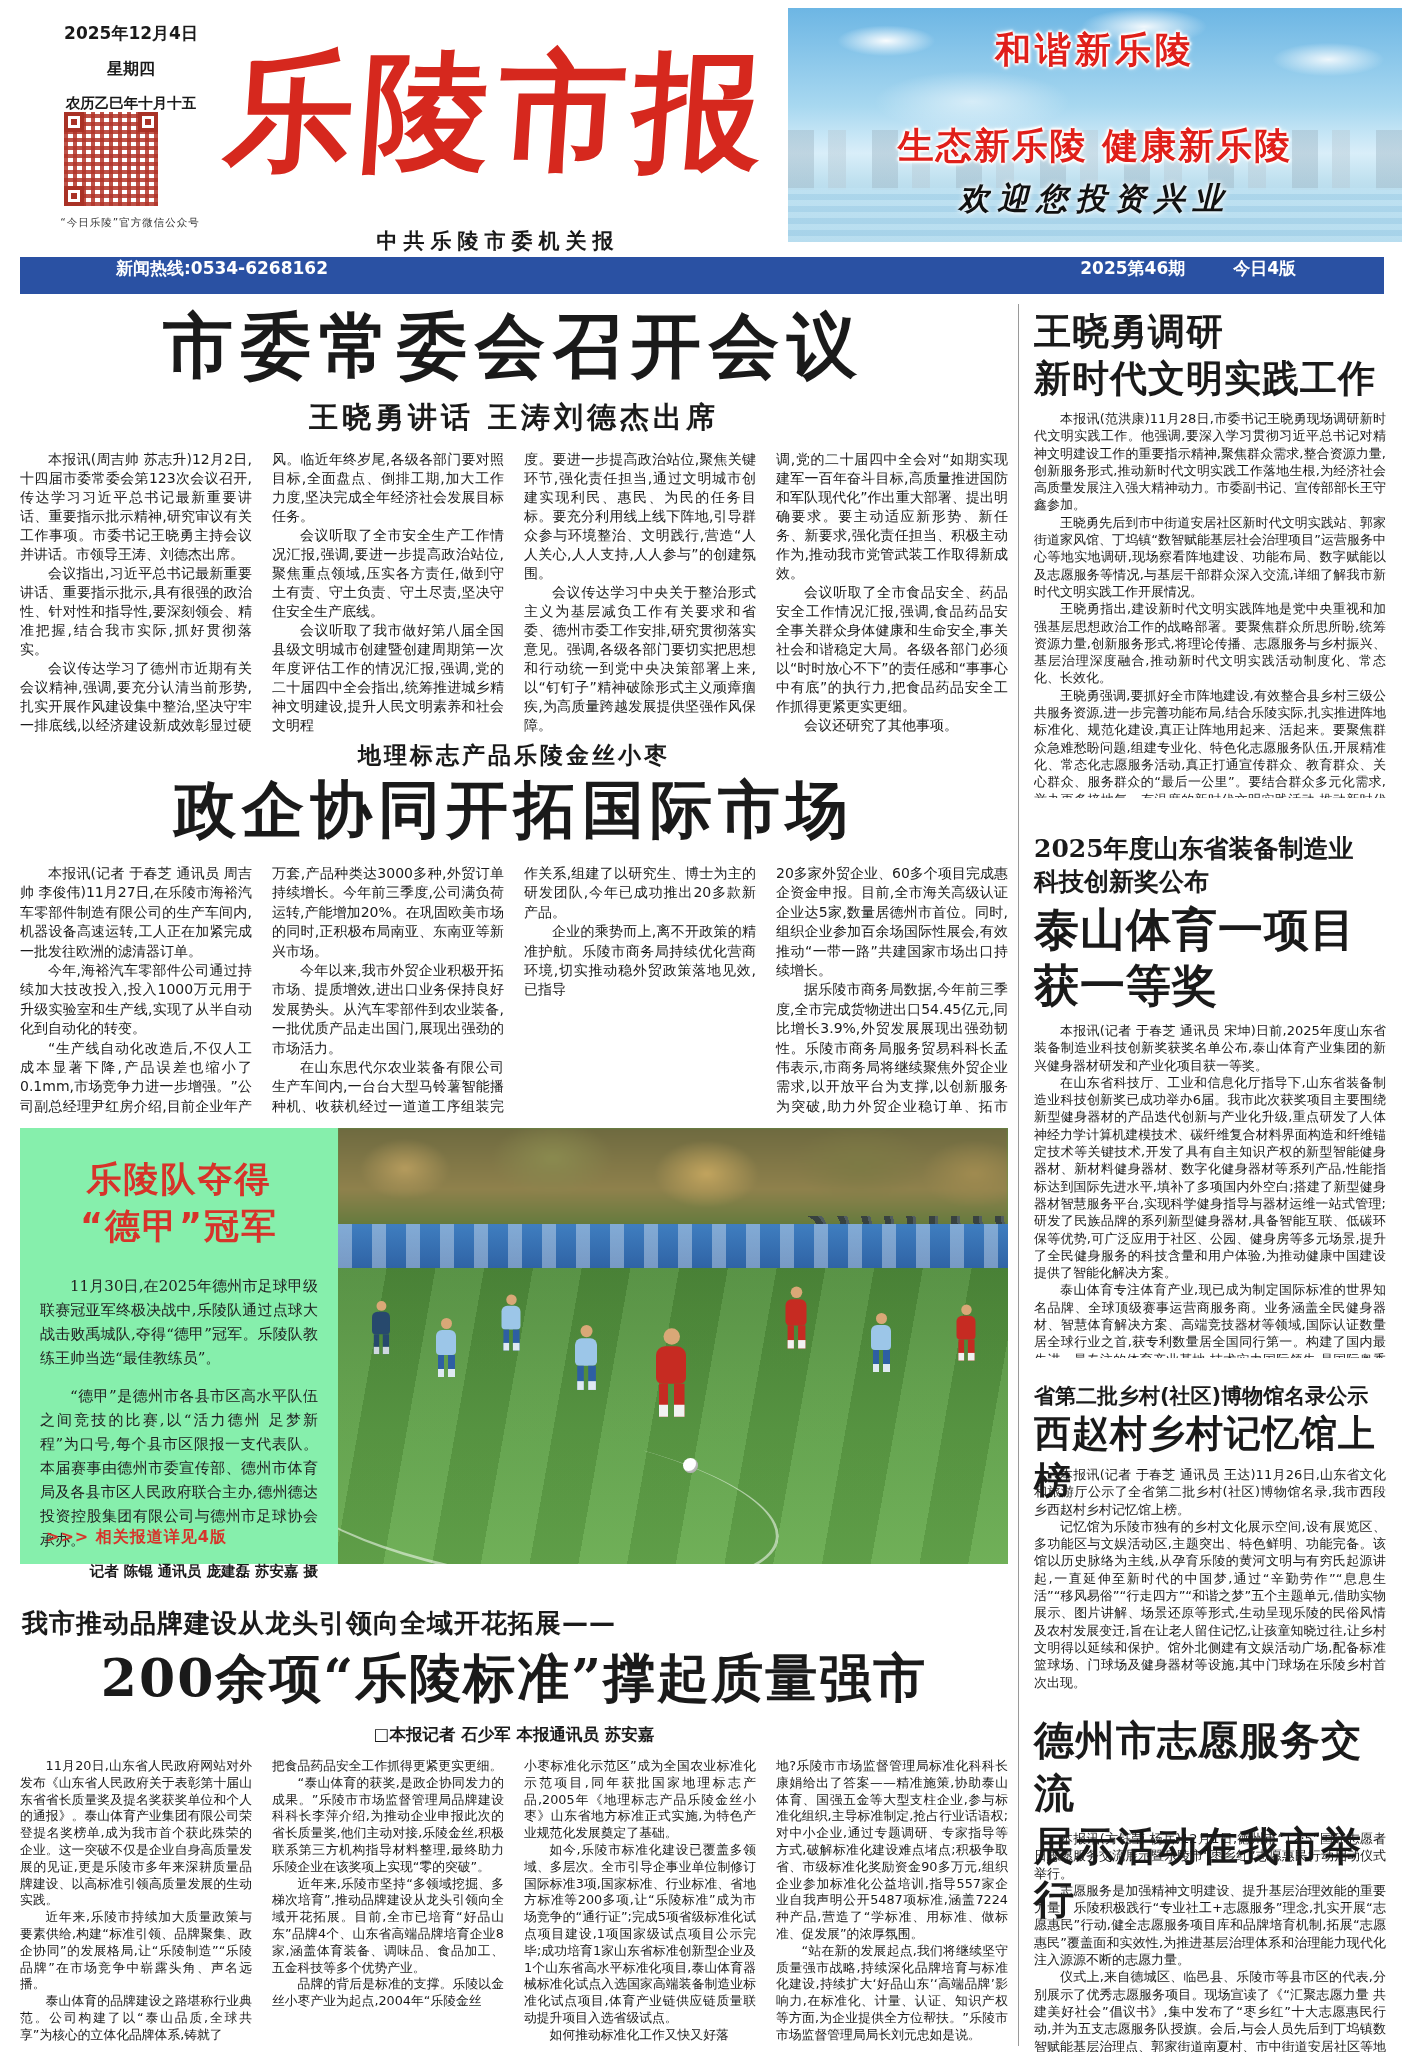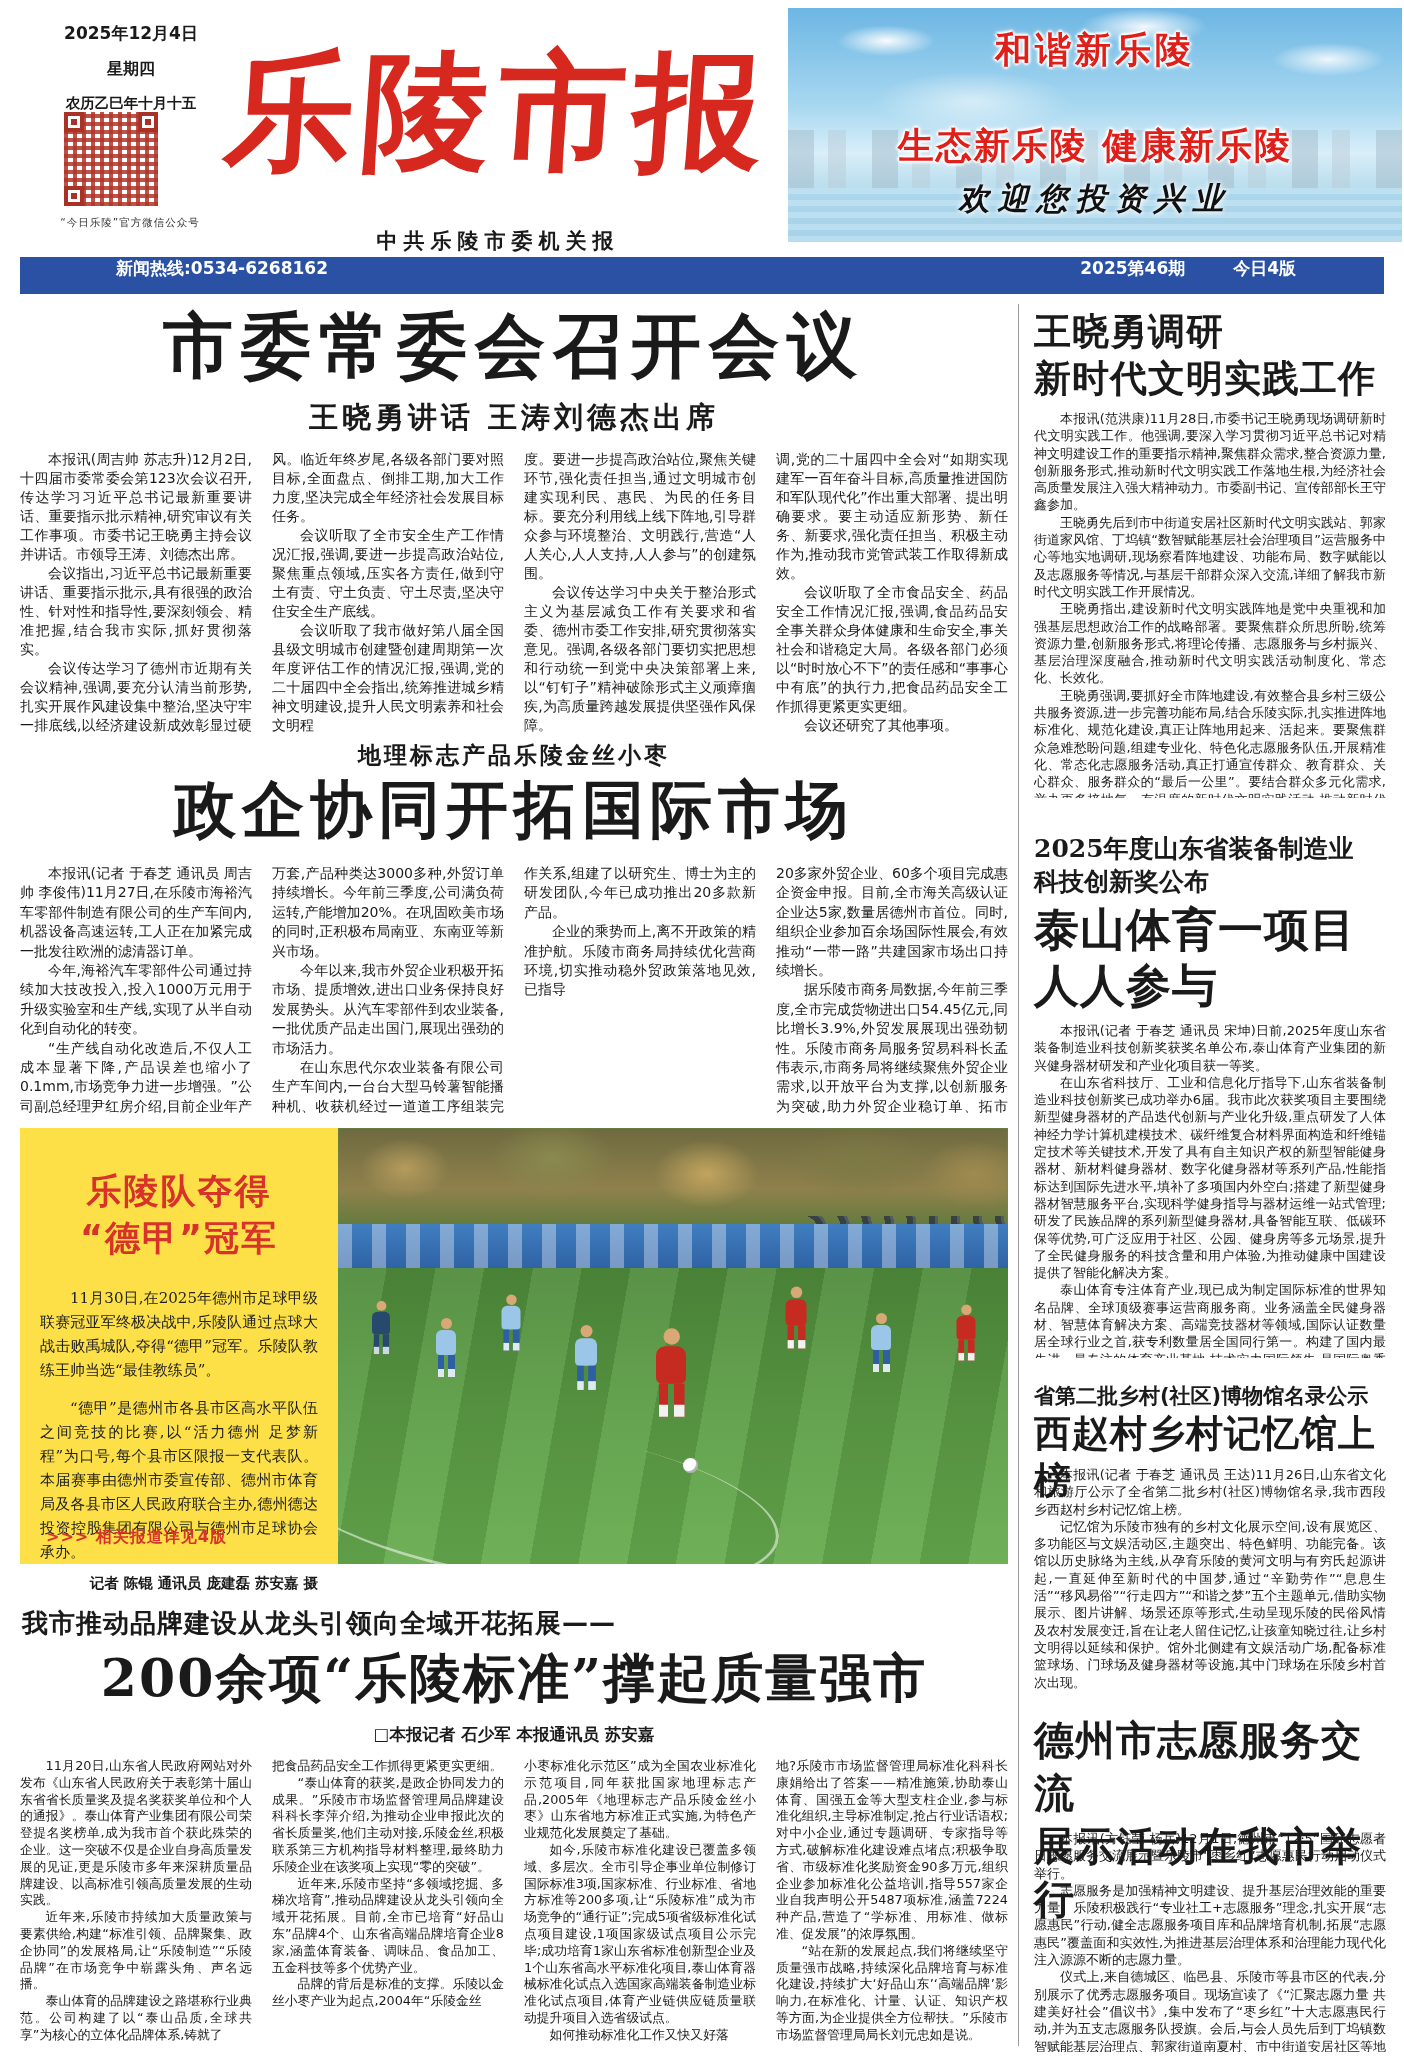--- a/index.html
+++ b/index.html
@@ -63,21 +63,21 @@
   .body-cols{position:absolute;left:20px;width:988px;display:flex;gap:20px;overflow:hidden;}
   .body-cols .col{width:232px;flex:0 0 232px;}
   #meeting-body{top:450px;height:284px;font-size:14px;line-height:19px;}
   .kicker-c{position:absolute;left:20px;width:988px;text-align:center;font-weight:700;}
   #trade-kicker{top:740px;font-size:23px;letter-spacing:3px;}
   #trade-headline{position:absolute;left:20px;top:768px;width:988px;text-align:center;
       font-size:62px;font-weight:900;letter-spacing:6px;white-space:nowrap;}
   #trade-body{top:864px;height:252px;font-size:14px;line-height:19.4px;}
 
   
-  .side-box{position:absolute;left:20px;top:1128px;width:318px;height:436px;background:#fde047;box-sizing:border-box;padding:40px 20px 0;}
+  .side-box{position:absolute;left:20px;top:1128px;width:318px;height:436px;background:#86efac;box-sizing:border-box;padding:28px 20px 0;}
   .side-title{color:#d7332a;font-weight:900;font-size:35px;text-align:center;line-height:47px;letter-spacing:2px;}
   .side-box p{font-family:"DejaVu Serif","Liberation Serif",serif;font-size:15px;line-height:24px;margin-top:14px;color:#222;}
   .side-box p:first-of-type{margin-top:24px;}
   .side-credit{margin-top:10px;text-align:right;font-size:14.5px;font-weight:700;}
   .side-more{position:absolute;left:26px;bottom:16px;color:#d7332a;font-weight:800;font-size:16px;letter-spacing:1px;}
 
   .photo{position:absolute;left:338px;top:1128px;width:670px;height:436px;overflow:hidden;background:#5c9a44;}
   .ph-trees{position:absolute;left:0;top:0;width:100%;height:102px;
       background:
         radial-gradient(60px 40px at 10% 40%,#b59b5d,transparent 75%),
@@ -343,21 +343,21 @@
     <p>王晓勇指出,建设新时代文明实践阵地是党中央重视和加强基层思想政治工作的战略部署。要聚焦群众所思所盼,统筹资源力量,创新服务形式,将理论传播、志愿服务与乡村振兴、基层治理深度融合,推动新时代文明实践活动制度化、常态化、长效化。</p>
     <p>王晓勇强调,要抓好全市阵地建设,有效整合县乡村三级公共服务资源,进一步完善功能布局,结合乐陵实际,扎实推进阵地标准化、规范化建设,真正让阵地用起来、活起来。要聚焦群众急难愁盼问题,组建专业化、特色化志愿服务队伍,开展精准化、常态化志愿服务活动,真正打通宣传群众、教育群众、关心群众、服务群众的“最后一公里”。要结合群众多元化需求,举办更多接地气、有温度的新时代文明实践活动,推动新时代文明实践工作取得实实在在的成效。</p>
   </div>
 
   <div id="r2-kicker" class="rr">
     <div>2025年度山东省装备制造业</div>
     <div>科技创新奖公布</div>
   </div>
   <div id="r2-head" class="rr rr-head">
     <div>泰山体育一项目</div>
-    <div>人人参与</div>
+    <div>获一等奖</div>
   </div>
   <div id="r2-body" class="rr rr-body">
     <p>本报讯(记者 于春芝 通讯员 宋坤)日前,2025年度山东省装备制造业科技创新奖获奖名单公布,泰山体育产业集团的新兴健身器材研发和产业化项目获一等奖。</p>
     <p>在山东省科技厅、工业和信息化厅指导下,山东省装备制造业科技创新奖已成功举办6届。我市此次获奖项目主要围绕新型健身器材的产品迭代创新与产业化升级,重点研发了人体神经力学计算机建模技术、碳纤维复合材料界面构造和纤维锚定技术等关键技术,开发了具有自主知识产权的新型智能健身器材、新材料健身器材、数字化健身器材等系列产品,性能指标达到国际先进水平,填补了多项国内外空白;搭建了新型健身器材智慧服务平台,实现科学健身指导与器材运维一站式管理;研发了民族品牌的系列新型健身器材,具备智能互联、低碳环保等优势,可广泛应用于社区、公园、健身房等多元场景,提升了全民健身服务的科技含量和用户体验,为推动健康中国建设提供了智能化解决方案。</p>
     <p>泰山体育专注体育产业,现已成为制定国际标准的世界知名品牌、全球顶级赛事运营商服务商。业务涵盖全民健身器材、智慧体育解决方案、高端竞技器材等领域,国际认证数量居全球行业之首,获专利数量居全国同行第一。构建了国内最先进、最专注的体育产业基地,技术实力国际领先,是国际奥委会、世界体育大会等组织的战略合作伙伴,获三届国际奥委会主席高度认可。</p>
   </div>
 
   <div id="r3-kicker" class="rr">省第二批乡村(社区)博物馆名录公示</div>
   <div id="r3-head" class="rr rr-head">西赵村乡村记忆馆上榜</div>
   <div id="r3-body" class="rr rr-body">

